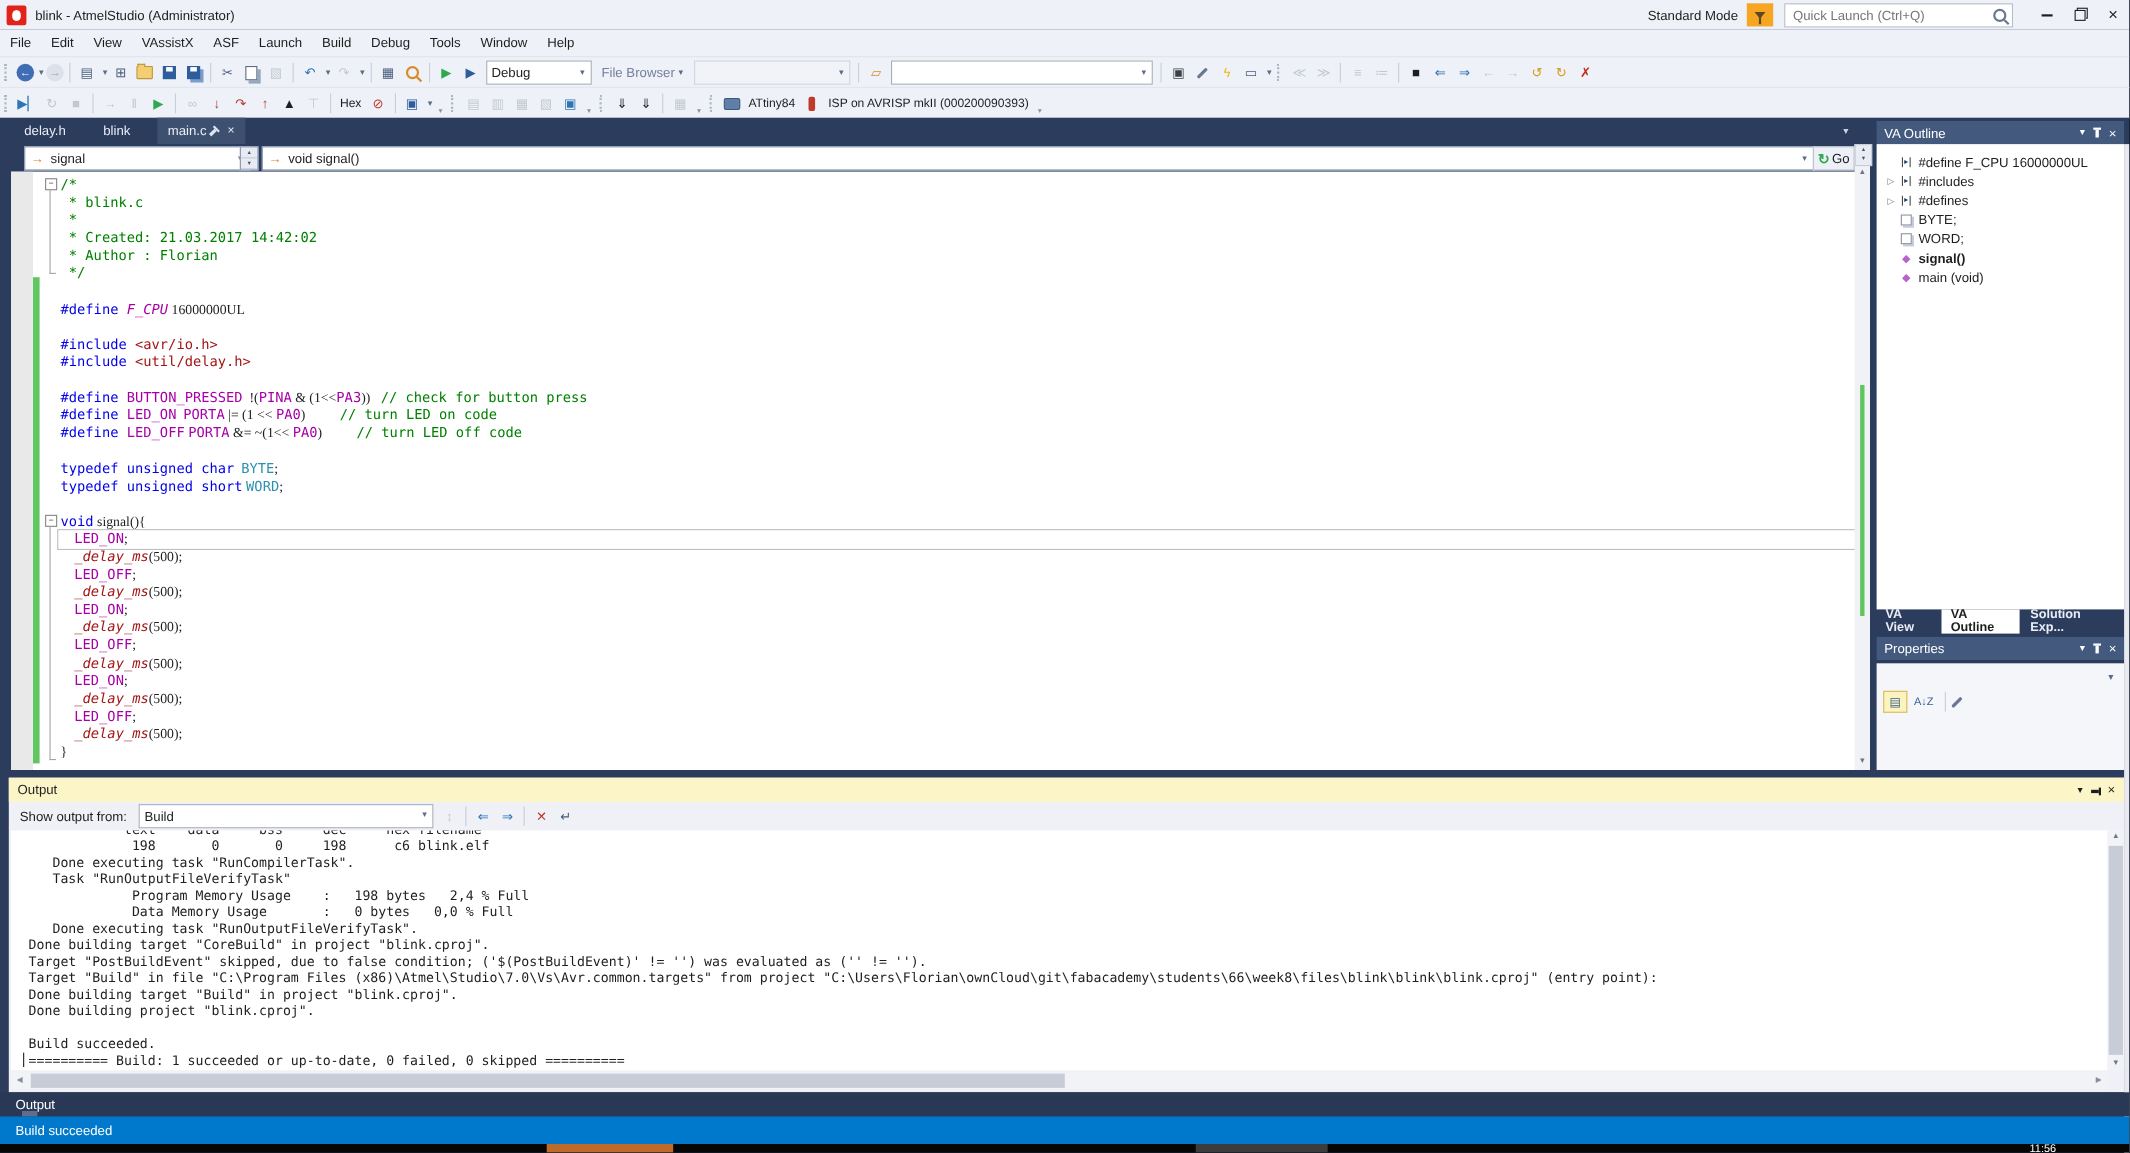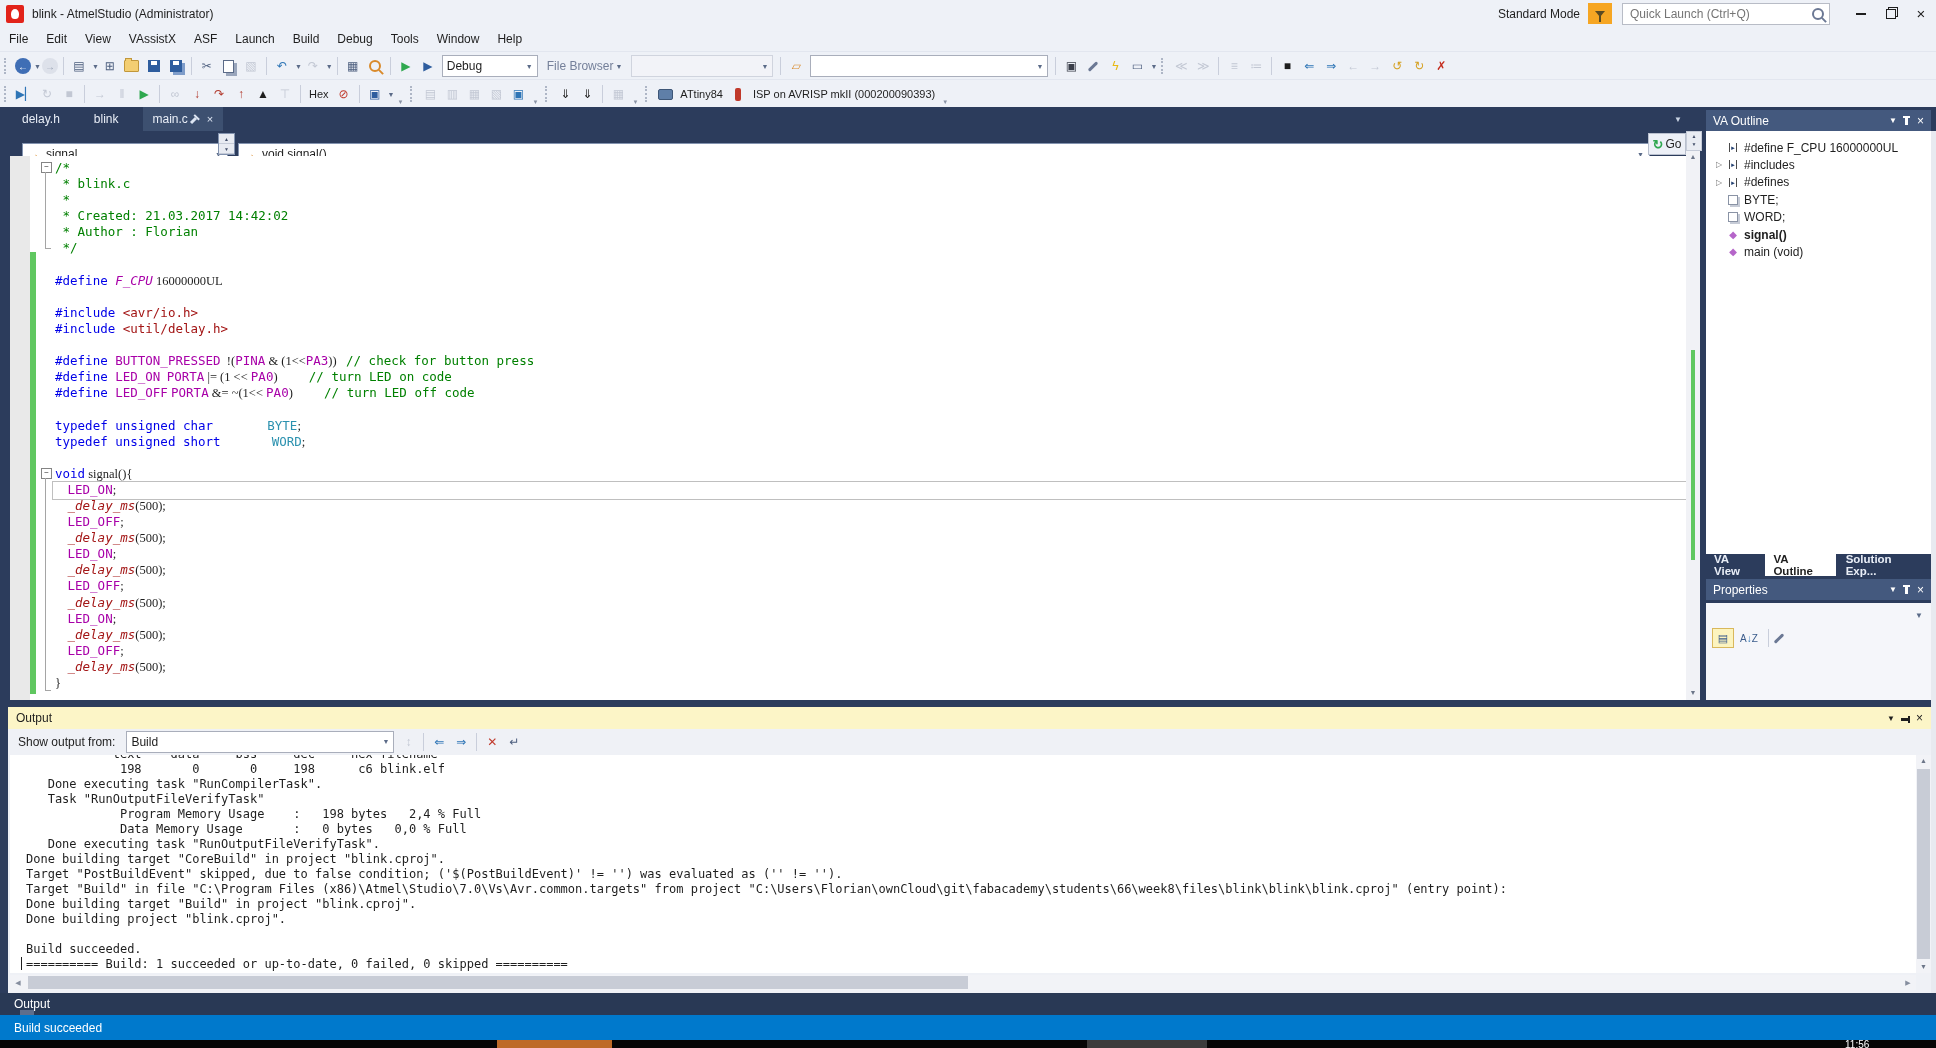--- a/index.html
+++ b/index.html
@@ -49,36 +49,36 @@
   .logo{width:18px;height:18px;background:#E2231A;border-radius:2px;margin:0 8px 0 6px;display:flex;align-items:center;justify-content:center;}
   .logo i{display:block;width:8px;height:10px;background:#FFF;border-radius:50% 50% 45% 45%;}
   
   #well{left:0;top:107px;width:1936px;height:886px;background:#2C3C5C;}
   #tabstrip{left:0;top:0;width:1692px;height:24px;display:flex;align-items:stretch;padding-left:12px;color:#E9EEF7;font-size:12px;}
   .doctab{display:flex;align-items:center;padding:0 10px;margin-right:14px;}
   .doctab.active{background:#3D5070;}
   .doctab .x{margin-left:8px;font-size:11px;color:#DDE5F2;}
   #taboverflow{left:1674px;top:8px;font-size:8px;color:#C8D2E2;}
   #navbar{left:0;top:24px;width:1692px;height:25px;}
-  .navcombo{position:absolute;height:20px;top:12px;background:#FFF;border:1px solid #8393AF;display:flex;align-items:center;font-size:12px;padding:0 5px;justify-content:space-between;}
+  .navcombo{position:absolute;height:20px;top:2px;background:#FFF;border:1px solid #8393AF;display:flex;align-items:center;font-size:12px;padding:0 5px;justify-content:space-between;}
   .vaarrow{color:#D98A2B;font-weight:bold;margin-right:6px;}
   #spinner{position:absolute;left:218px;top:2px;width:15px;height:20px;background:#E8EBF2;border:1px solid #8393AF;display:flex;flex-direction:column;}
   #spinner span{flex:1;display:flex;align-items:center;justify-content:center;font-size:5px;color:#44506B;border-bottom:1px solid #C5CBD8;}
   #gobtn{position:absolute;left:1648px;top:2px;width:36px;height:20px;background:#EDF0F7;border:1px solid #B9C0CE;display:flex;align-items:center;justify-content:center;font-size:12px;}
   #gobtn b{color:#2FA84F;font-weight:bold;margin-right:2px;font-size:13px;}
   
   #editor{left:10px;top:49px;width:1682px;height:544px;background:#FFF;overflow:hidden;}
   #indmargin{position:absolute;left:0;top:0;width:20px;height:544px;background:#E9E9E9;}
   #chgbar{position:absolute;left:20px;width:6px;background:#60C760;}
   .fold{position:absolute;width:9px;height:9px;border:1px solid #848484;background:#FFF;color:#333;font-size:8px;line-height:7px;text-align:center;}
   .foldline{position:absolute;width:5px;border-left:1px solid #A5A5A5;border-bottom:1px solid #A5A5A5;}
   #code{position:absolute;left:45px;top:4px;font:12.5px/16.1px "DejaVu Sans Mono",monospace;white-space:pre;}
   .k{color:#0000E8;} .c{color:#008000;} .s{color:#A31515;} .m{color:#A800A8;}
   .mi{color:#A800A8;font-style:italic;} .f{color:#A31515;font-style:italic;}
-  .t{color:#2B91AF;margin-left:48px;} .n{color:#1E1E1E;font-family:Liberation Serif, serif;}
+  .t{color:#2B91AF;} .n{color:#1E1E1E;font-family:Liberation Serif, serif;}
   #curline{position:absolute;left:42px;width:1634px;height:17px;border:1px solid #BFBFBF;}
   
   #vscroll{left:1686px;top:24px;width:14px;height:569px;background:#F1F2F6;}
   #vsplit{position:absolute;top:0;left:0;width:14px;height:18px;background:#E9ECF3;border:1px solid #C5CBD8;font-size:5px;text-align:center;color:#44506B;line-height:8px;}
   .sarrow{position:absolute;left:0;width:14px;height:12px;font-size:7px;color:#6C7689;text-align:center;line-height:12px;}
   #vgreen{position:absolute;left:5px;width:4px;background:#60C760;}
   
   #rightpanel{left:1706px;top:0;width:225px;height:593px;}
   .wintitle{position:absolute;left:0;width:225px;height:21px;background:#44597E;color:#FFF;display:flex;align-items:center;font-size:12px;padding:0 7px;box-sizing:border-box;}
   .wintitle .sp{flex:1;}

